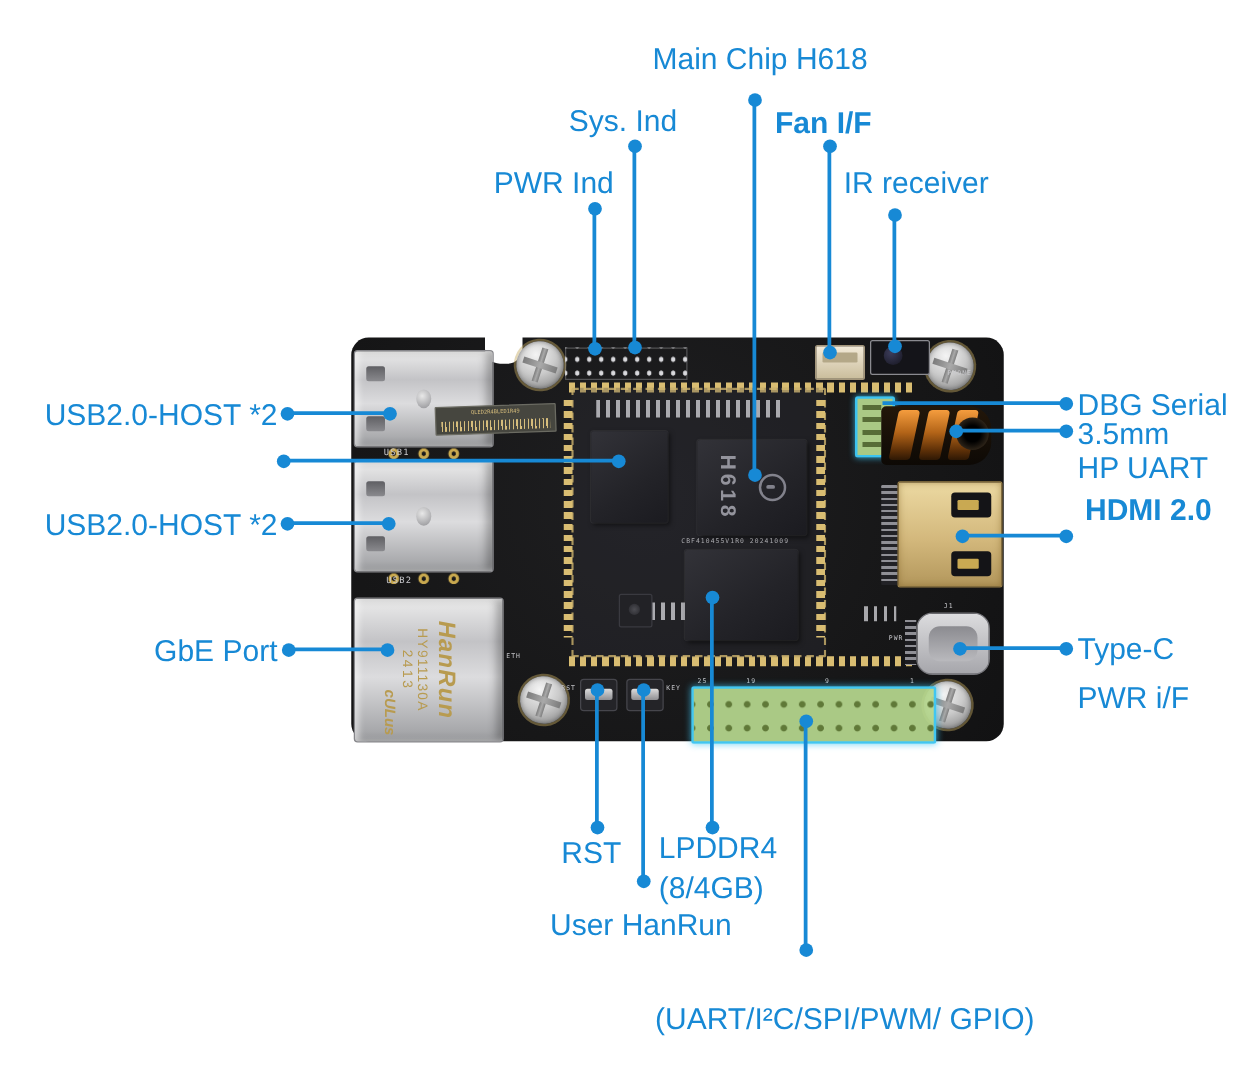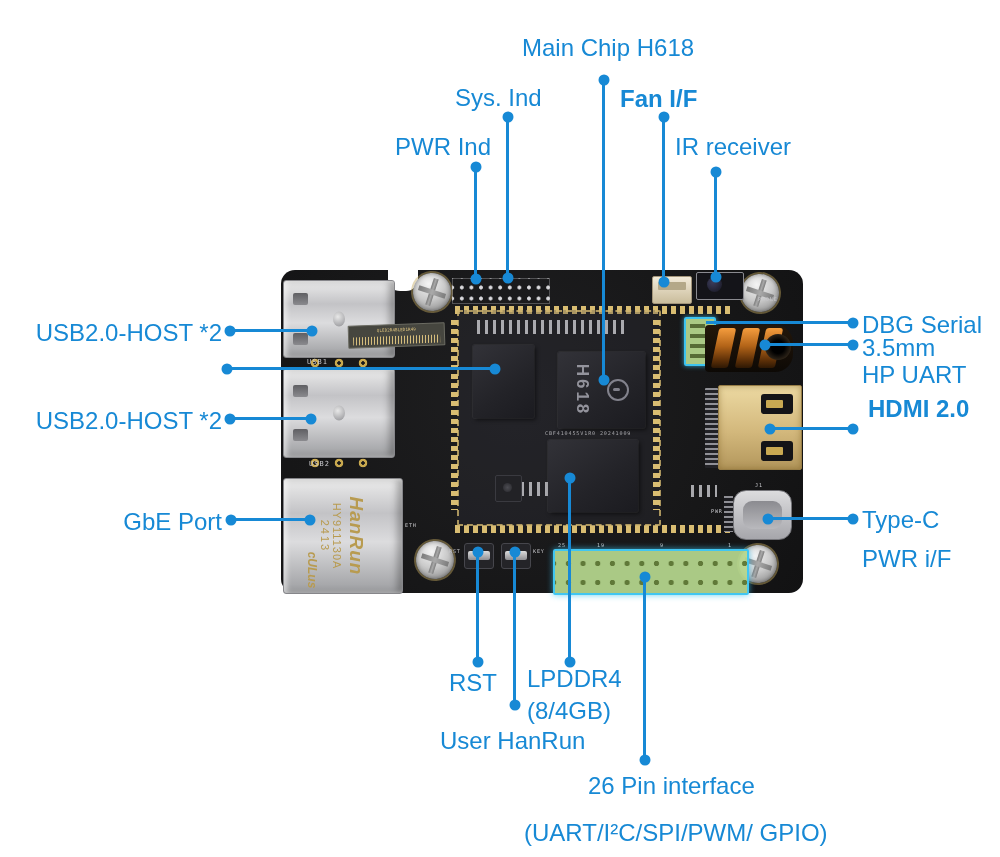--- a/index.html
+++ b/index.html
@@ -219,22 +219,21 @@
   <div class="lab" style="left:862px;top:333px;">3.5mm</div>
   <div class="lab" style="left:862px;top:360px;">HP UART</div>
   <div class="lab" style="left:868px;top:394px;font-weight:bold;">HDMI 2.0</div>
   <div class="lab" style="left:862px;top:505px;">Type-C</div>
   <div class="lab" style="left:862px;top:544px;">PWR i/F</div>
 
   <div class="lab" style="left:449px;top:668px;">RST</div>
   <div class="lab" style="left:527px;top:664px;">LPDDR4</div>
   <div class="lab" style="left:527px;top:696px;">(8/4GB)</div>
   <div class="lab" style="left:440px;top:726px;">User HanRun</div>
-  <div class="lab" style="left:588px;top:771px;">26 Pin interface</div>
-  <div class="lab" style="left:524px;top:801px;margin-top:17px;">(UART/I²C/SPI/PWM/ GPIO)</div>
+  <div class="lab" style="left:524px;top:801px;">(UART/I²C/SPI/PWM/ GPIO)</div>
 
   <div class="lv" style="left:474px;top:167px;height:112px;"></div>
   <div class="lv" style="left:506px;top:117px;height:161px;"></div>
   <div class="lv" style="left:602px;top:80px;height:300px;"></div>
   <div class="lv" style="left:662px;top:117px;height:165px;"></div>
   <div class="lv" style="left:714px;top:172px;height:105px;"></div>
 
   <div class="lv" style="left:476px;top:552px;height:110px;"></div>
   <div class="lv" style="left:513px;top:552px;height:153px;"></div>
   <div class="lv" style="left:568px;top:478px;height:184px;"></div>

